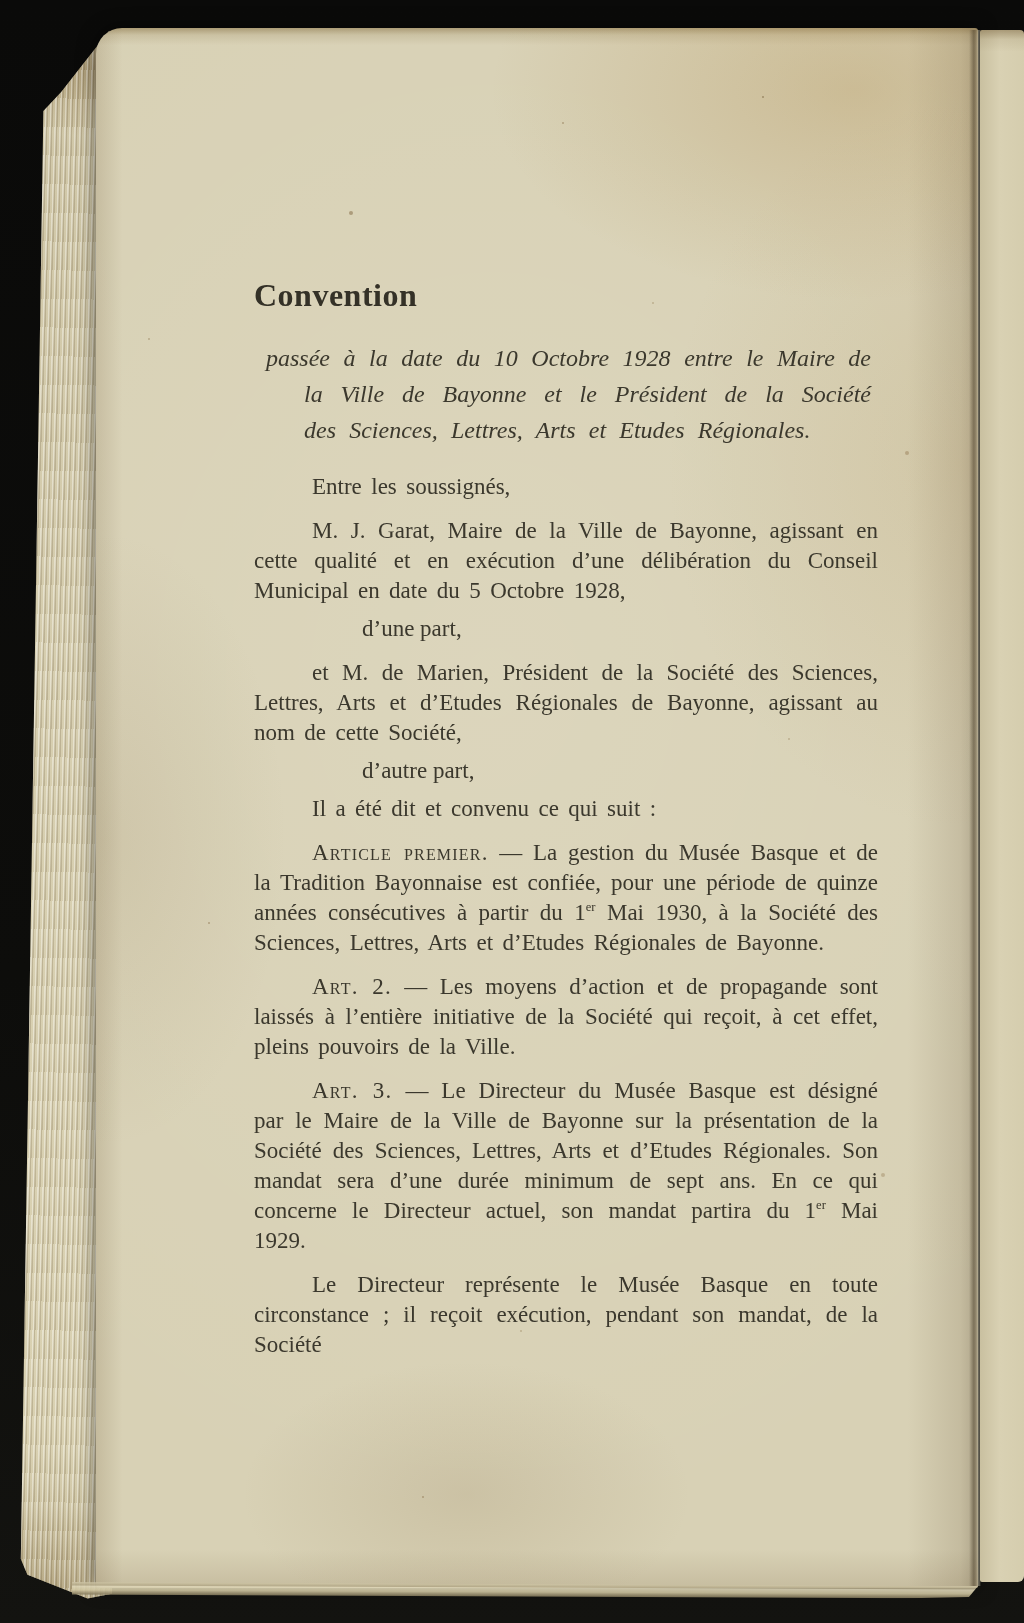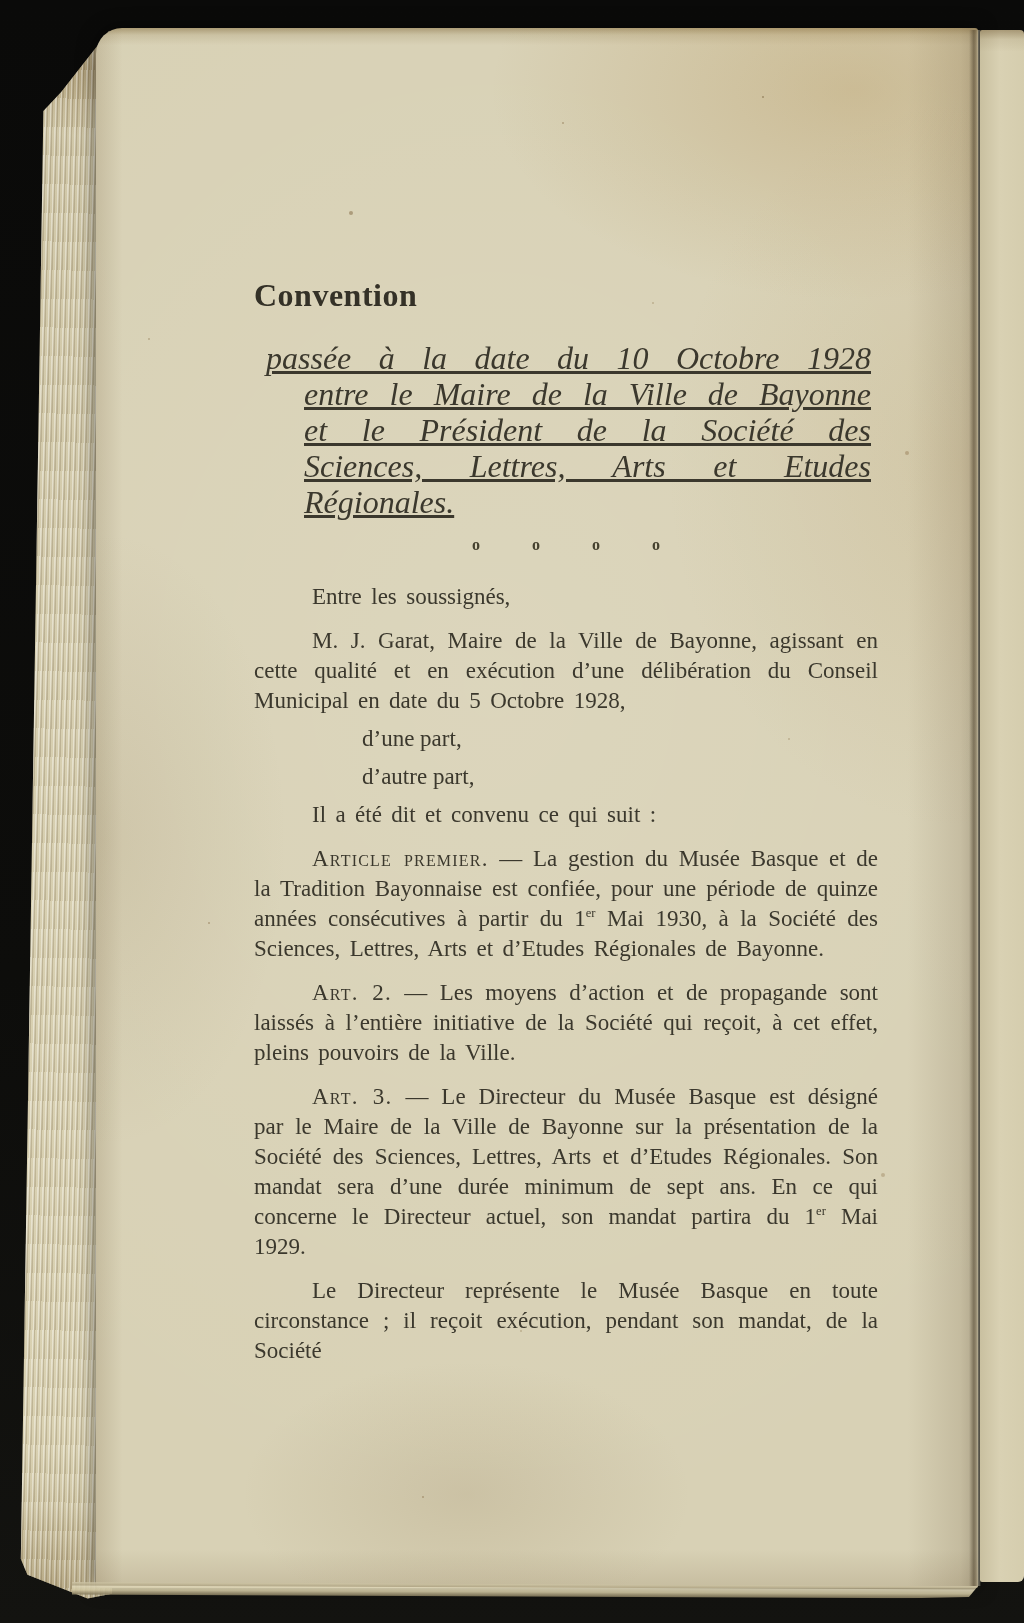--- a/index.html
+++ b/index.html
@@ -93,25 +93,24 @@
     position:absolute;left:158px;top:248px;width:624px;
     color:#3b382d;
   }
   .title{
     margin:0;
     font-size:32px;line-height:38px;font-weight:700;
     text-align:left;letter-spacing:0.5px;color:#343127;
   }
   .subtitle{
     margin:26px 7px 0 0;
-    font-style:italic;font-size:32px;line-height:36px;
+    font-style:italic;font-size:24px;line-height:36px;
     text-align:justify;
     padding-left:50px;text-indent:-38px;
     word-spacing:0.30em;
-    text-decoration:underline;
   }
   .ornament{
     margin-top:16px;height:22px;
     text-align:center;font-size:16px;font-weight:700;
     letter-spacing:24px;text-indent:24px;color:#45412f;
   }
   .para{
     margin:14px 0 0 0;
     font-size:23px;line-height:30px;
     text-align:justify;text-indent:58px;
@@ -139,28 +138,28 @@
 
   <div class="fore-edge"></div>
 
   <div class="page">
     <div class="content">
 
       <h1 class="title">Convention</h1>
 
       <p class="subtitle">passée à la date du 10 Octobre 1928 entre le Maire de la Ville de Bayonne et le Président de la Société des Sciences, Lettres, Arts et Etudes Régionales.</p>
 
-      <div class="ornament">o o o o</div>
 
       <p class="para first-para">Entre les soussignés,</p>
 
       <p class="para">M. J. Garat, Maire de la Ville de Bayonne, agissant en cette qualité et en exécution d’une délibération du Conseil Municipal en date du 5 Octobre 1928,</p>
 
       <p class="hang">d’une part,</p>
 
+      <p class="para">et M. de Marien, Président de la Société des Sciences, Lettres, Arts et d’Etudes Régionales de Bayonne, agissant au nom de cette Société,</p>
 
       <p class="hang">d’autre part,</p>
 
       <p class="para convenu">Il a été dit et convenu ce qui suit :</p>
 
       <p class="para"><span class="article-label">Article premier.</span>
         <span>—</span>
         <span>La gestion du Musée Basque et de la Tradition Bayonnaise est confiée, pour une période de quinze années consécutives à partir du 1</span><sup class="sup">er</sup><span> Mai 1930, à la Société des Sciences, Lettres, Arts et d’Etudes Régionales de Bayonne.</span></p>
 
       <p class="para"><span class="article-label">Art. 2.</span>

